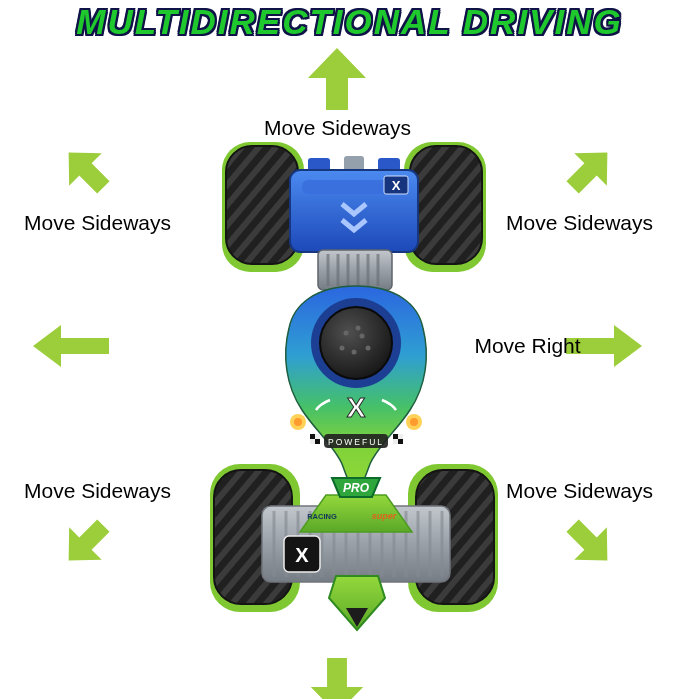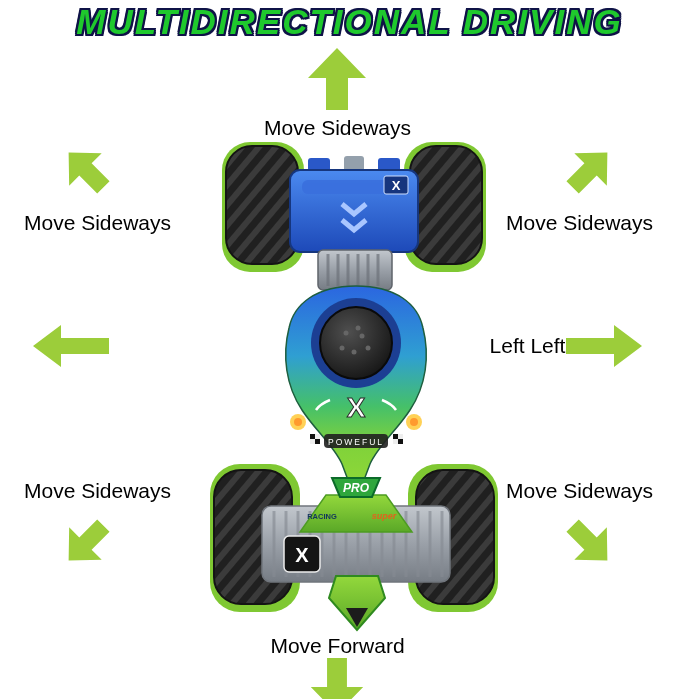--- a/index.html
+++ b/index.html
@@ -84,24 +84,23 @@
   </div>
   <div class="arrow a-down">
     <svg viewBox="0 0 58 62">
         <polygon points="29,0 58,30 40,30 40,62 18,62 18,30 0,30" fill="#9ccd3a"></polygon>
       </svg>
   </div>
 
   <div class="label l-up">Move Sideways</div>
   <div class="label l-sw-tl">Move Sideways</div>
   <div class="label l-sw-tr">Move Sideways</div>
-  <div class="label l-left-cmd">Left Left</div>
+  <div class="label l-left-cmd">Move Right</div>
   <div class="label l-sw-bl">Move Sideways</div>
   <div class="label l-sw-br">Move Sideways</div>
-  <div class="label l-down">Move Forward</div>
 
   <svg class="car" viewBox="0 0 288 492">
     <defs>
       <pattern id="tread" width="13" height="13" patternUnits="userSpaceOnUse" patternTransform="rotate(40)">
         <rect width="13" height="13" fill="#202020"></rect>
         <rect width="6" height="13" fill="#3b3b3b"></rect>
       </pattern>
       <linearGradient id="blueGrad" x1="0" y1="0" x2="0" y2="1">
         <stop offset="0" stop-color="#4b8af0"></stop>
           <stop offset="1" stop-color="#1d49b8"></stop>

